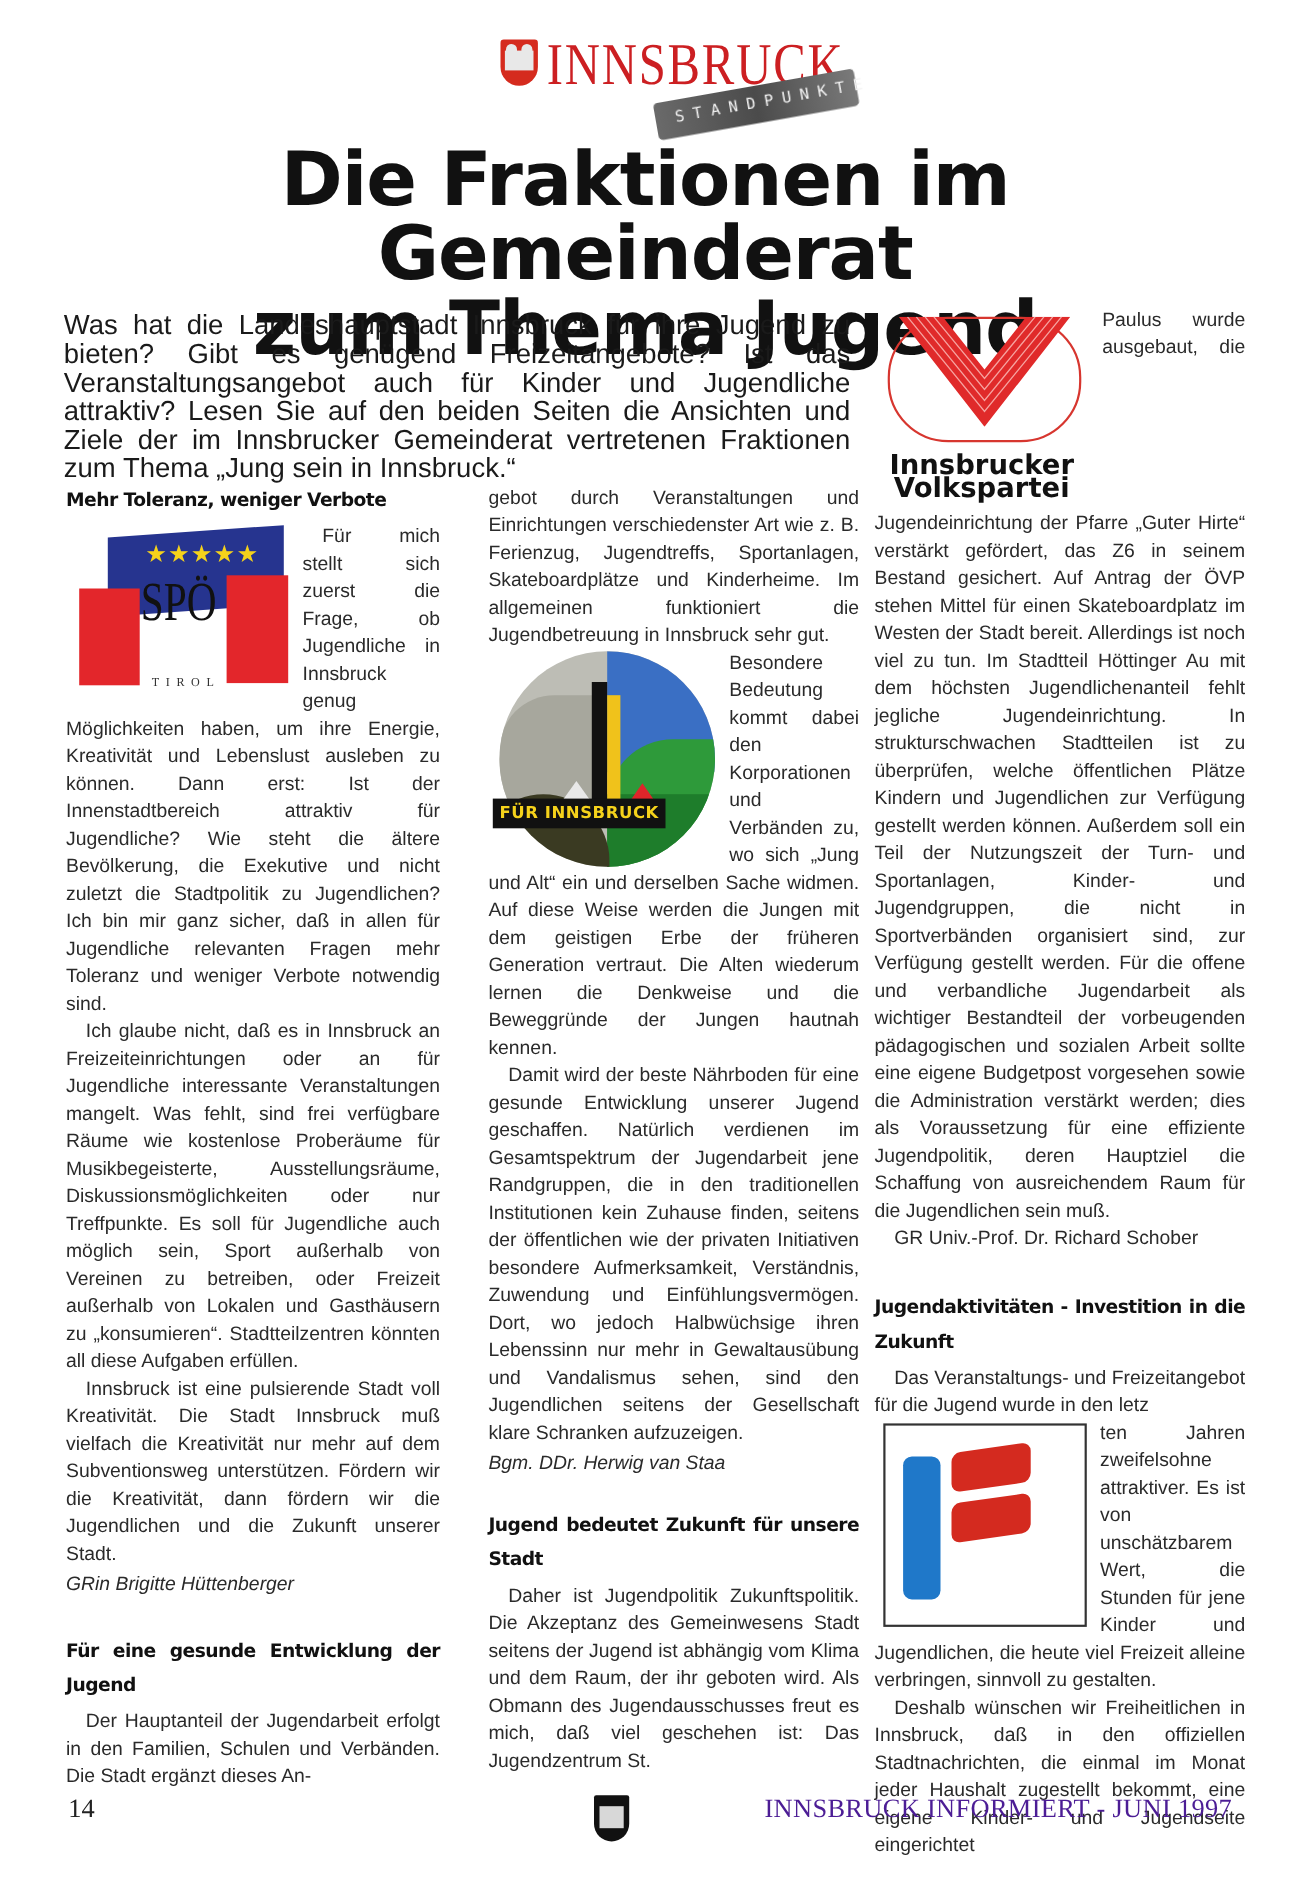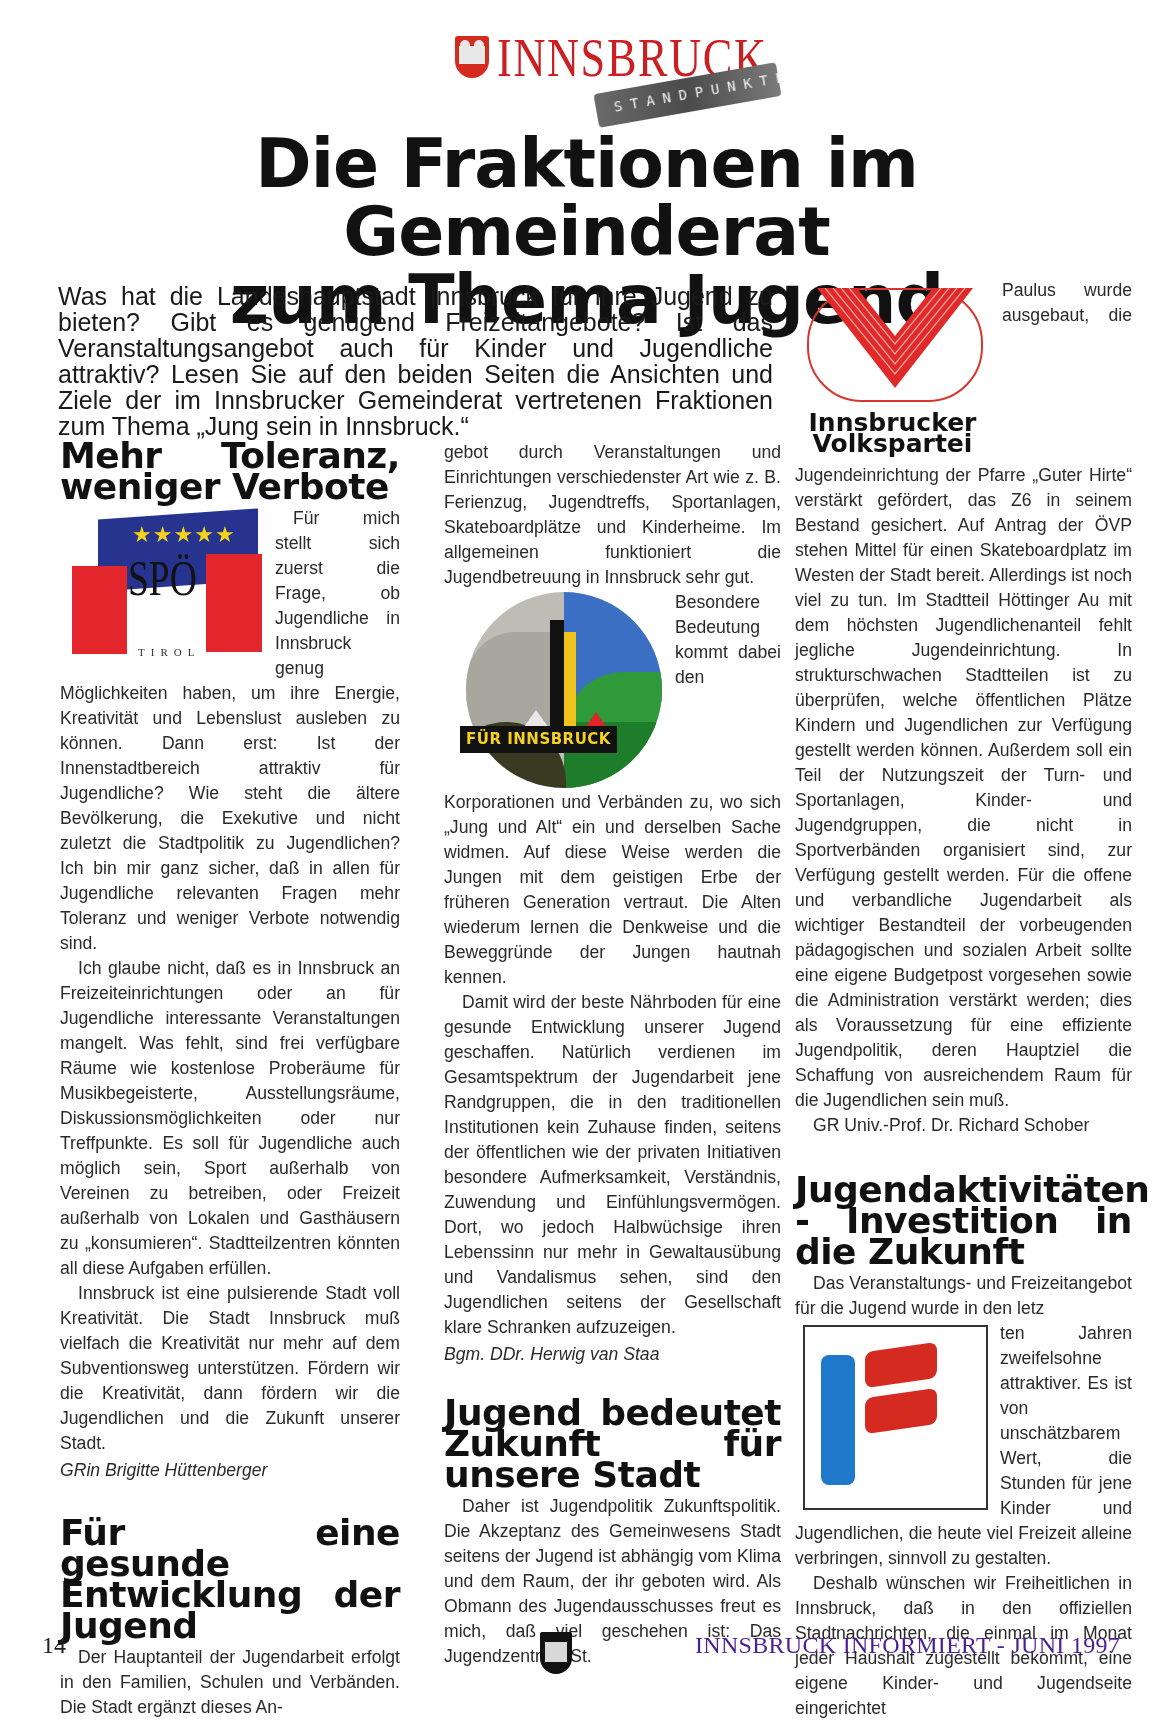--- a/index.html
+++ b/index.html
@@ -16,35 +16,35 @@
   #stand span { display:block; font-family:"DejaVu Sans Mono", monospace; font-size:14px; letter-spacing:8px; color:#f2f2f2; padding:8px 0 0 18px; }
   
   #title { left:60px; top:130px; width:1053px; text-align:center; font-family:"DejaVu Sans", sans-serif; font-weight:bold; font-size:68px; line-height:68px; color:#111; letter-spacing:-1px; }
   #title div { display:block; }
   
   #intro { left:58px; top:283px; width:715px; font-size:25px; line-height:26px; color:#1a1a1a; text-align:justify; }
   
   .col { font-size:17.6px; line-height:25px; color:#2a2a2a; text-align:justify; hyphens:manual; }
   .col p { margin:0; text-indent:18px; }
   .col p.noind { text-indent:0; }
-  .h2 { font-family:"DejaVu Sans", sans-serif; font-weight:bold; font-size:36px; line-height:31px; color:#111; letter-spacing:-0.5px; margin:0 0 4px 0; }
+  .h2 { font-family:"DejaVu Sans", sans-serif; font-weight:bold; font-size:17px; line-height:31px; color:#111; letter-spacing:-0.5px; margin:0 0 4px 0; }
   .sig { font-style:italic; margin-top:2px; }
   .sig-plain { font-style:normal; text-indent:18px; }
   
   #col1 { left:60px; top:440px; width:340px; }
   #spoe-logo { float:left; width:205px; height:160px; margin:0 10px 4px 0; position:relative; }
   #spoe-logo .blue { position:absolute; left:38px; top:8px; width:160px; height:72px; background:#26348f; transform:skewY(-4deg); }
   #spoe-logo .redl { position:absolute; left:12px; top:60px; width:55px; height:88px; background:#e3262b; }
   #spoe-logo .redr { position:absolute; left:146px; top:48px; width:56px; height:98px; background:#e3262b; }
   #spoe-logo .stars { position:absolute; left:72px; top:16px; color:#f5d21b; font-size:22px; letter-spacing:1px; }
   #spoe-logo .spoe { position:absolute; left:68px; top:60px; font-family:"Liberation Serif", serif; font-size:50px; color:#111; transform:scaleX(0.75); transform-origin:left; }
   #spoe-logo .tirol { position:absolute; left:78px; top:134px; font-family:"Liberation Serif", serif; font-size:11px; letter-spacing:6px; color:#333; }
   
   #col2 { left:444px; top:440px; width:337px; }
-  #fi-logo { float:left; width:205px; height:198px; margin:2px 10px 0 16px; position:relative; }
+  #fi-logo { float:left; width:205px; height:198px; margin:2px 10px 0 4px; position:relative; }
   #fi-circle { position:absolute; left:6px; top:0; width:196px; height:196px; border-radius:50%; overflow:hidden; background:#bdbdb5; }
   #fi-circle .q-blue { position:absolute; left:98px; top:0; width:98px; height:110px; background:#3a6fc4; }
   #fi-circle .q-green { position:absolute; left:98px; top:80px; width:110px; height:120px; background:#2e9a3a; border-radius:60px 0 0 0; }
   #fi-circle .q-dgreen { position:absolute; left:98px; top:130px; width:110px; height:80px; background:#1e7d2b; }
   #fi-circle .q-dark { position:absolute; left:-20px; top:130px; width:120px; height:90px; background:#3a3a22; border-radius:60px 60px 0 0; }
   #fi-circle .q-grey { position:absolute; left:0; top:40px; width:98px; height:100px; background:#a7a79d; border-radius:50px 0 0 0; }
   #fi-circle .tower-b { position:absolute; left:84px; top:28px; width:14px; height:130px; background:#111; }
   #fi-circle .tower-y { position:absolute; left:98px; top:40px; width:12px; height:118px; background:#f0c21b; }
   #fi-circle .roof-r { position:absolute; left:112px; top:120px; width:0; height:0; border-left:18px solid transparent; border-right:18px solid transparent; border-bottom:26px solid #e0252a; }
   #fi-circle .roof-w { position:absolute; left:50px; top:118px; width:0; height:0; border-left:20px solid transparent; border-right:20px solid transparent; border-bottom:28px solid #e8e8e8; }
@@ -53,21 +53,21 @@
   #col3 { left:795px; top:278px; width:337px; }
   #oevp-logo { float:left; width:195px; height:185px; margin:0 12px 0 0; position:relative; }
   #oevp-oval { position:absolute; left:12px; top:10px; width:172px; height:110px; border:2px solid #d7362f; border-radius:55px; }
   #oevp-v { position:absolute; left:22px; top:10px; width:156px; height:100px; }
   #oevp-name { position:absolute; left:0; top:134px; width:195px; text-align:center; font-family:"DejaVu Sans", sans-serif; font-weight:bold; font-size:25px; line-height:21px; color:#111; }
   #fpoe-logo { float:left; width:185px; height:185px; margin:4px 12px 2px 8px; border:2px solid #333; position:relative; box-sizing:border-box; }
   #fpoe-logo .blue { position:absolute; left:16px; top:28px; width:34px; height:130px; background:#1f78c9; border-radius:8px; }
   #fpoe-logo .red1 { position:absolute; left:60px; top:20px; width:72px; height:36px; background:#d42a1f; border-radius:8px; transform:skewY(-8deg); }
   #fpoe-logo .red2 { position:absolute; left:60px; top:66px; width:72px; height:36px; background:#d42a1f; border-radius:8px; transform:skewY(-8deg); }
   
-  #page-num { left:42px; top:1632px; font-family:"Liberation Serif", serif; font-size:24px; color:#222; }
+  #page-num { left:62px; top:1632px; font-family:"Liberation Serif", serif; font-size:24px; color:#222; }
   #foot-crest { left:540px; top:1632px; width:32px; height:42px; background:#111; border-radius:2px 2px 16px 16px; overflow:hidden; }
   #foot-crest .b { position:absolute; left:5px; right:5px; top:10px; height:20px; background:#d8d8d8; }
   #pub-line { left:695px; top:1632px; font-family:"Liberation Serif", serif; font-size:24px; color:#4c1d95; letter-spacing:0.3px; }
 </style>
 </head>
 <body>
 
 <div id="masthead" class="abs">
   <div id="crest">
       <div class="band"></div>

